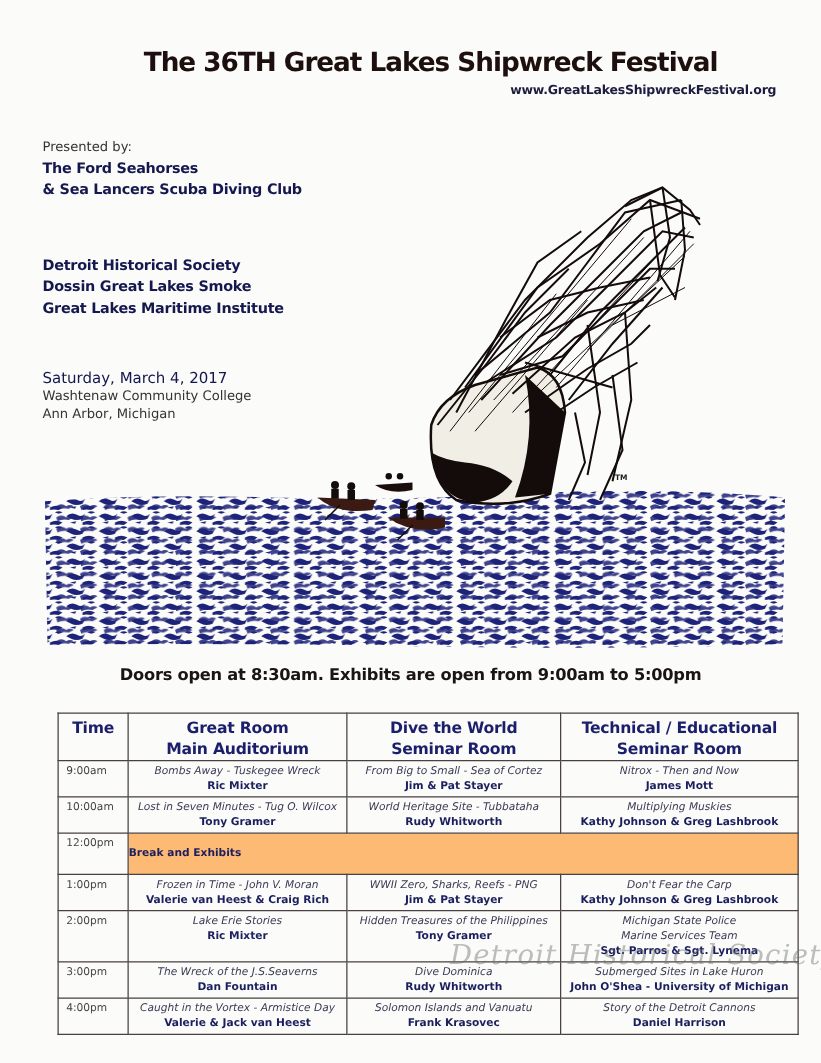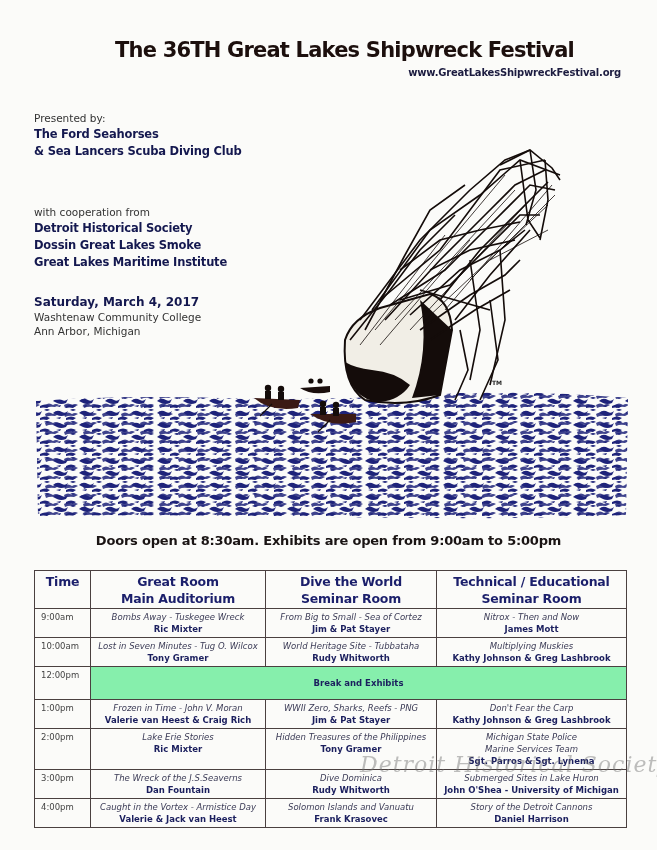--- a/index.html
+++ b/index.html
@@ -16,50 +16,50 @@
       white-space: nowrap;
     }
     .url {
       position: absolute; right: 36px; top: 67px;
       font-size: 10px; font-weight: bold; color: #1c1c40; letter-spacing: -0.2px;
     }
     .block { position: absolute; left: 34px; }
     .small-label { font-size: 10.5px; color: #333; line-height: 16px; }
     .org-bold { font-size: 11.5px; font-weight: bold; color: #14184f; line-height: 17px; letter-spacing: -0.2px; }
     .tiny { font-size: 8px; color: #444; line-height: 14px; }
-    .date-bold { font-size: 12px; font-weight: bold; color: #14184f; line-height: 16px; }
+    .date-bold { font-size: 12px; font-weight: normal; color: #14184f; line-height: 16px; }
     .venue { font-size: 10.5px; color: #333; line-height: 14px; }
 
     .art { position: absolute; left: 0; top: 0; width: 657px; height: 530px; pointer-events: none; }
 
     .doors {
       position: absolute; left: 0; width: 657px; top: 533px; text-align: center;
       font-size: 13px; font-weight: bold; color: #1a1414; letter-spacing: -0.2px;
     }
 
     table.schedule {
-      position: absolute; left: 34px; top: 570px; width: 592px;
+      position: absolute; left: 46px; top: 570px; width: 592px;
       border-collapse: collapse; table-layout: fixed;
       border: 1.5px solid #3a3030;
     }
     table.schedule th, table.schedule td {
       border: 1px solid #4a4040; padding: 0; vertical-align: top;
     }
     table.schedule th {
       font-size: 12.5px; font-weight: bold; color: #1b1f6b; text-align: center;
       line-height: 17px; padding: 2px 0 1px 0; letter-spacing: -0.2px;
     }
     table.schedule td.time {
       font-size: 8.5px; color: #444; padding: 3px 0 0 6px; text-align: left;
     }
     table.schedule td.session { text-align: center; padding: 2px 2px 2px 2px; }
     .s-title { display: block; font-size: 8.5px; font-style: italic; color: #3a3a55; line-height: 12px; }
     .s-speaker { display: block; font-size: 8.5px; font-weight: bold; color: #1b1f5e; line-height: 12px; }
     td.break-cell {
-      background: #86efac; text-align: center; font-size: 8.5px; font-weight: bold; color: #1b1f5e;
+      background: #fdba74; text-align: left; font-size: 8.5px; font-weight: bold; color: #1b1f5e;
       padding: 11px 0 !important; vertical-align: middle !important;
     }
     .watermark {
       position: absolute; left: 360px; top: 752px;
       font-family: "DejaVu Serif", serif; font-style: italic; font-size: 22px;
       color: rgba(110,110,110,0.45); white-space: nowrap; letter-spacing: 1px;
       pointer-events: none;
     }
     .tm { position: absolute; left: 492px; top: 379px; font-size: 6px; font-weight: bold; color: #222; }
   </style>
@@ -69,21 +69,20 @@
 <div class="title">The 36TH Great Lakes Shipwreck Festival</div>
 <div class="url">www.GreatLakesShipwreckFestival.org</div>
 
 <div class="block" style="top:110px;">
   <div class="small-label">Presented by:</div>
   <div class="org-bold">The Ford Seahorses</div>
   <div class="org-bold">&amp; Sea Lancers Scuba Diving Club</div>
 </div>
 
 <div class="block" style="top:204px;">
-  <div class="small-label">with cooperation from</div>
   <div class="org-bold">Detroit Historical Society</div>
   <div class="org-bold">Dossin Great Lakes Smoke</div>
   <div class="org-bold">Great Lakes Maritime Institute</div>
 </div>
 
 <div class="block" style="top:294px;">
   <div class="date-bold">Saturday, March 4, 2017</div>
   <div class="venue">Washtenaw Community College</div>
   <div class="venue">Ann Arbor, Michigan</div>
 </div>

